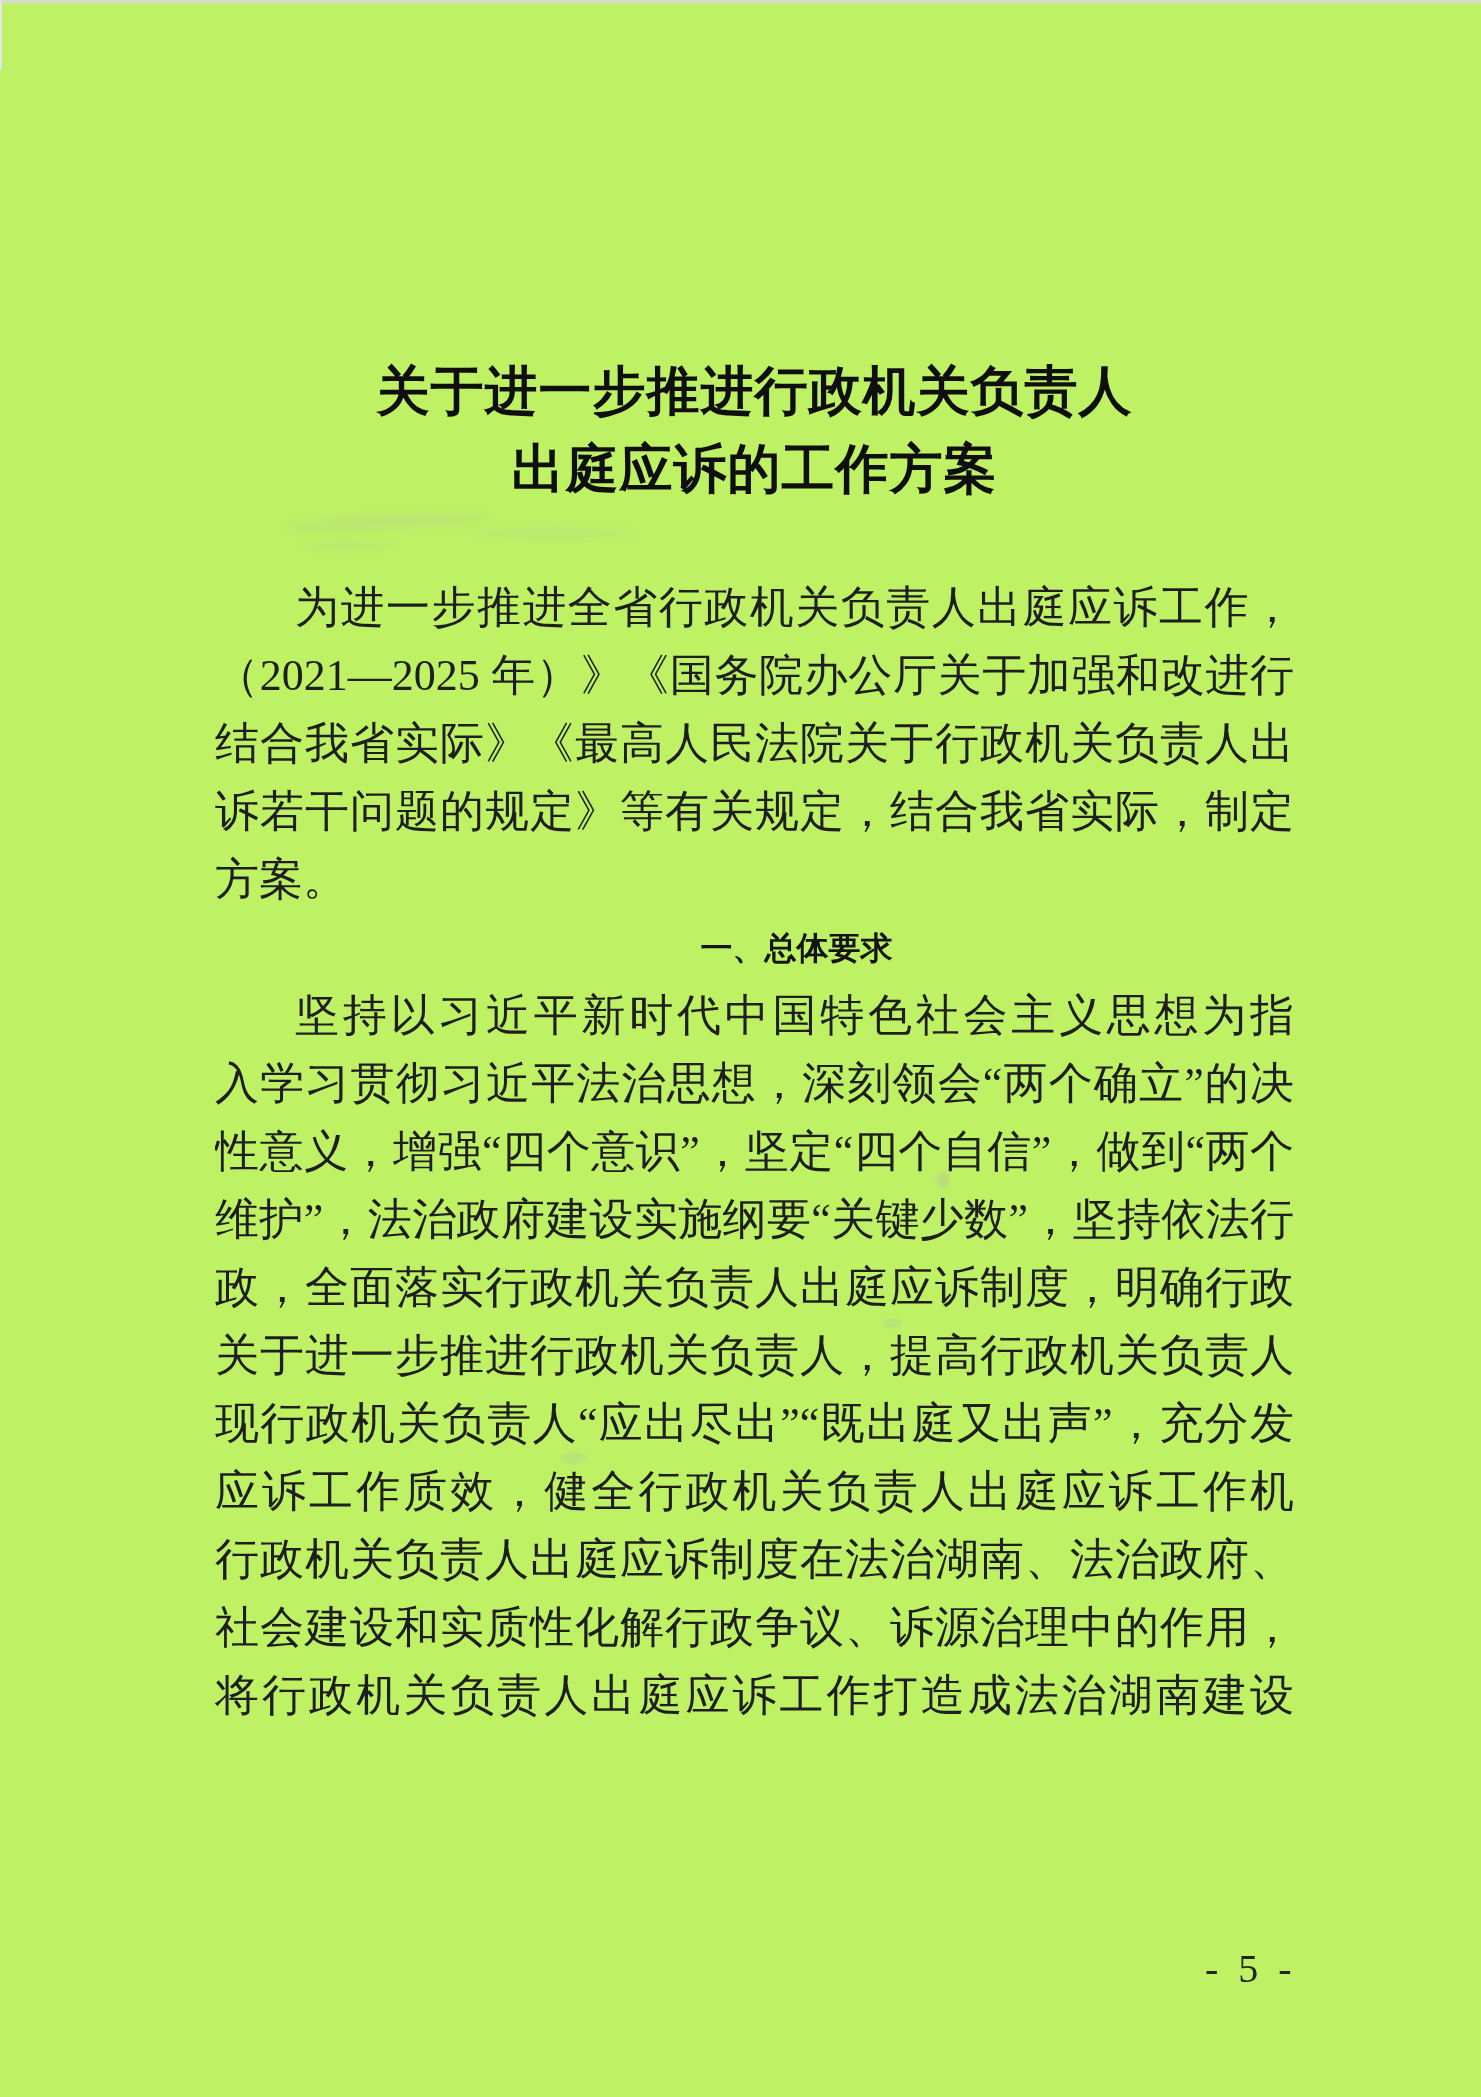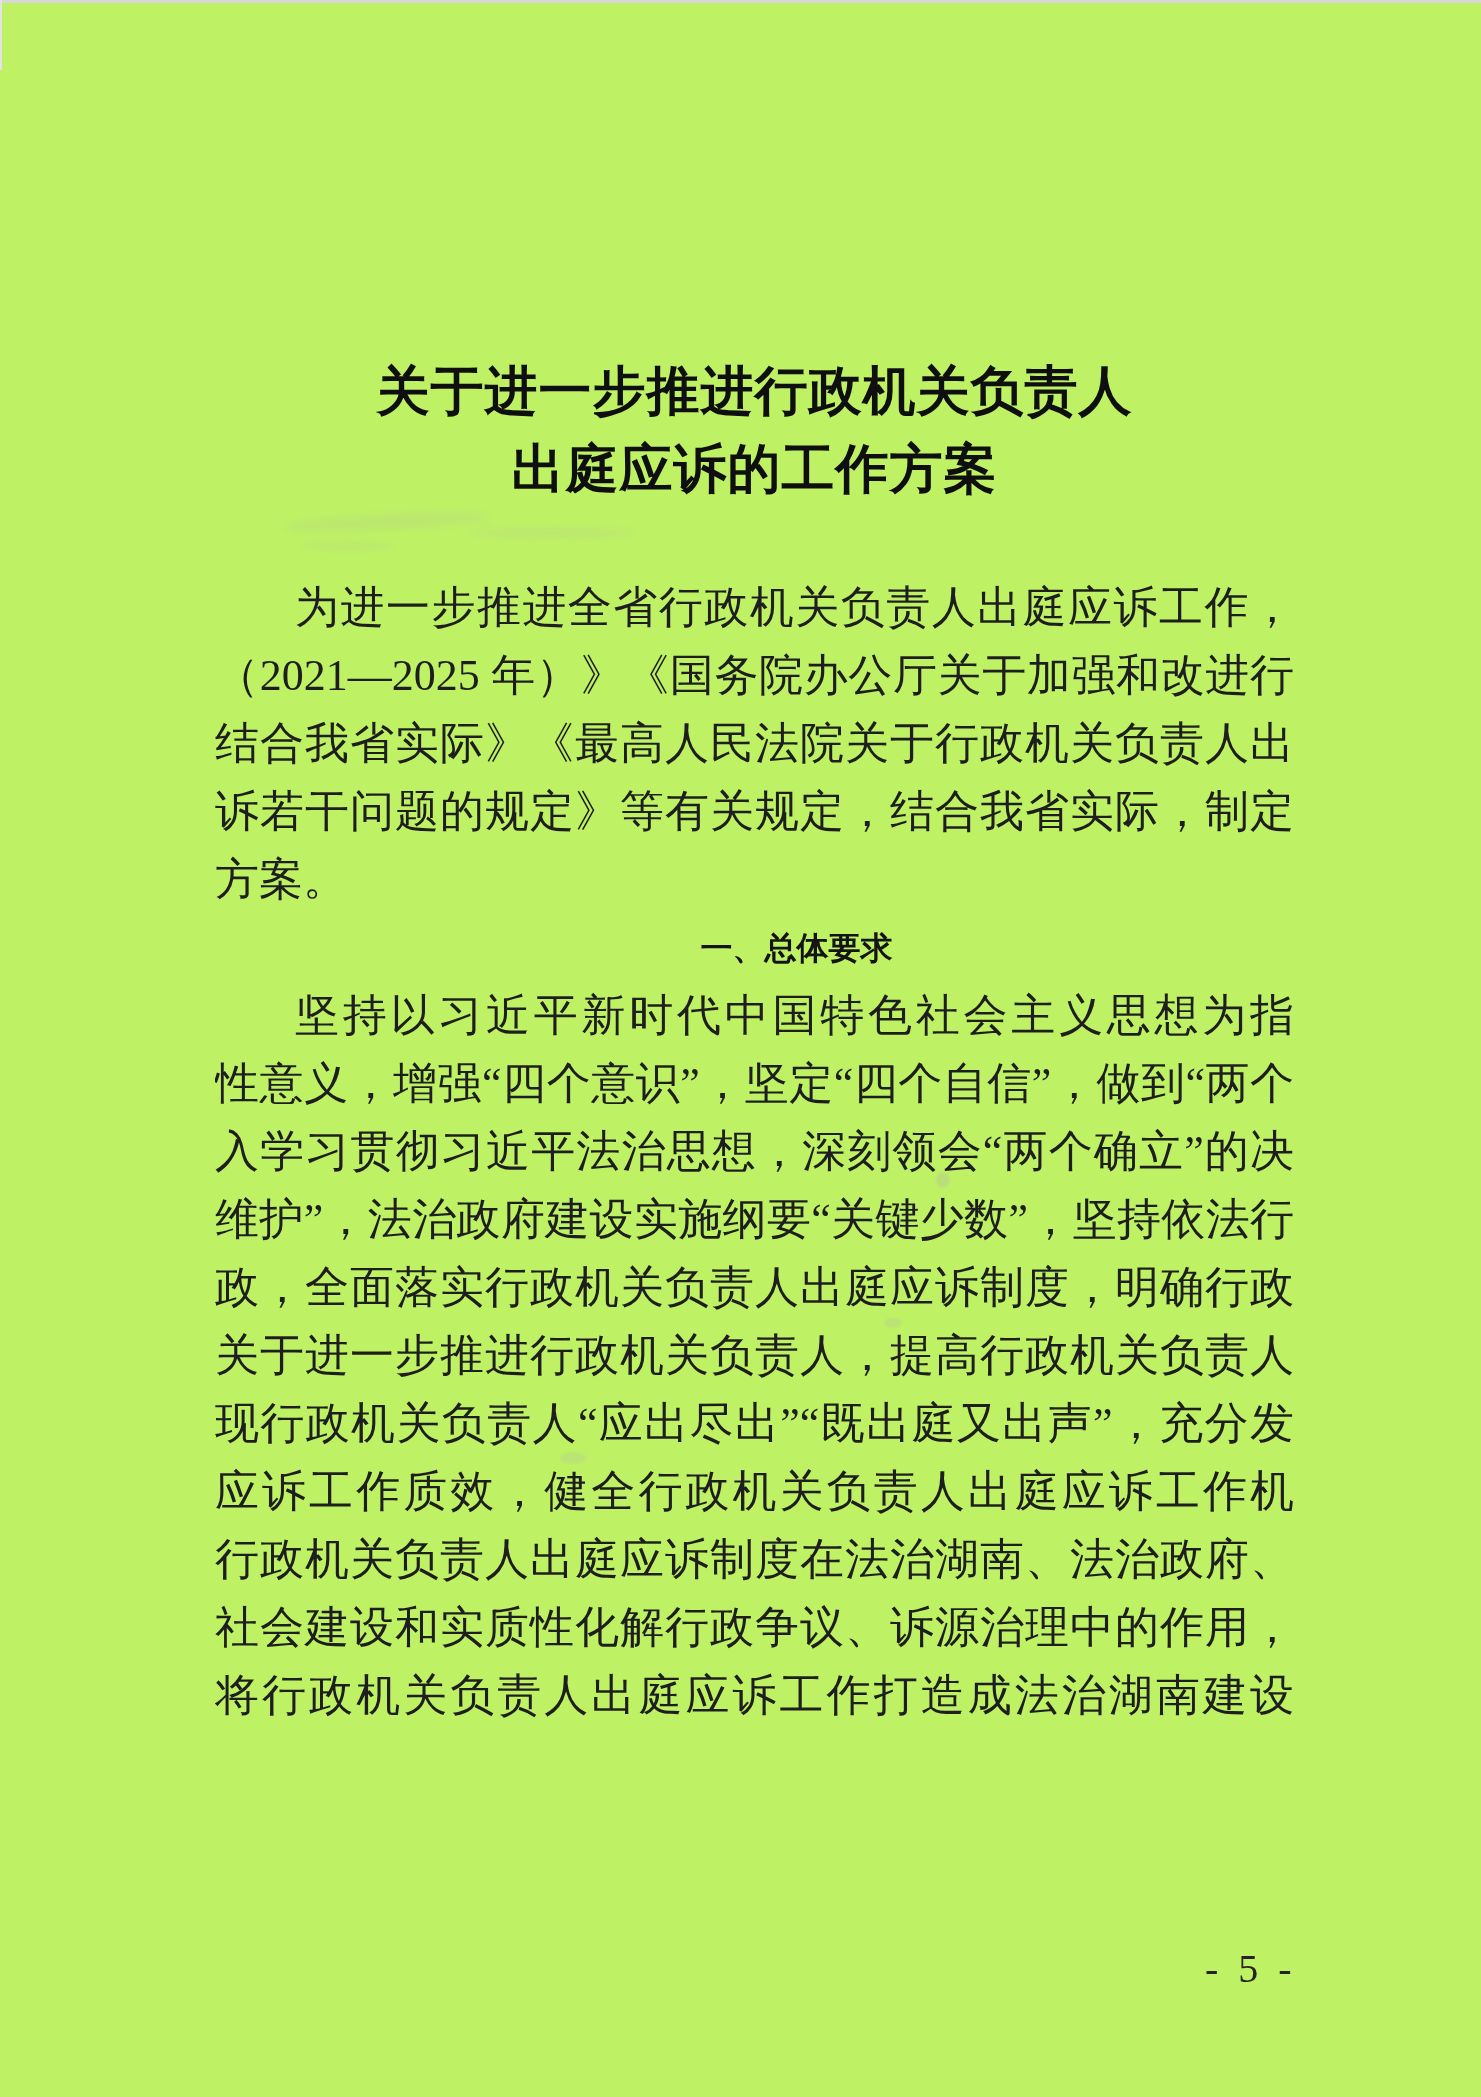--- a/index.html
+++ b/index.html
@@ -92,22 +92,22 @@
 
     <div class="line fill indent">为进一步推进全省行政机关负责人出庭应诉工作，根据</div>
     <div class="line fill">（2021—2025 年）》《国务院办公厅关于加强和改进行政应</div>
     <div class="line fill">结合我省实际》《最高人民法院关于行政机关负责人出庭应</div>
     <div class="line fill">诉若干问题的规定》等有关规定，结合我省实际，制定本</div>
     <div class="line">方案。</div>
 
     <div class="line heading">一、总体要求</div>
 
     <div class="line fill indent">坚持以习近平新时代中国特色社会主义思想为指导，深</div>
+    <div class="line fill">入学习贯彻习近平法治思想，深刻领会“两个确立”的决定</div>
     <div class="line fill">性意义，增强“四个意识”，坚定“四个自信”，做到“两个</div>
-    <div class="line fill">入学习贯彻习近平法治思想，深刻领会“两个确立”的决定</div>
     <div class="line fill">维护”，法治政府建设实施纲要“关键少数”，坚持依法行</div>
     <div class="line fill">政，全面落实行政机关负责人出庭应诉制度，明确行政机关</div>
     <div class="line fill">关于进一步推进行政机关负责人，提高行政机关负责人出庭</div>
     <div class="line fill">现行政机关负责人“应出尽出”“既出庭又出声”，充分发挥</div>
     <div class="line fill">应诉工作质效，健全行政机关负责人出庭应诉工作机制，实</div>
     <div class="line fill">行政机关负责人出庭应诉制度在法治湖南、法治政府、法治</div>
     <div class="line fill">社会建设和实质性化解行政争议、诉源治理中的作用，努力</div>
     <div class="line fill">将行政机关负责人出庭应诉工作打造成法治湖南建设的“闪</div>
 
   </div>

